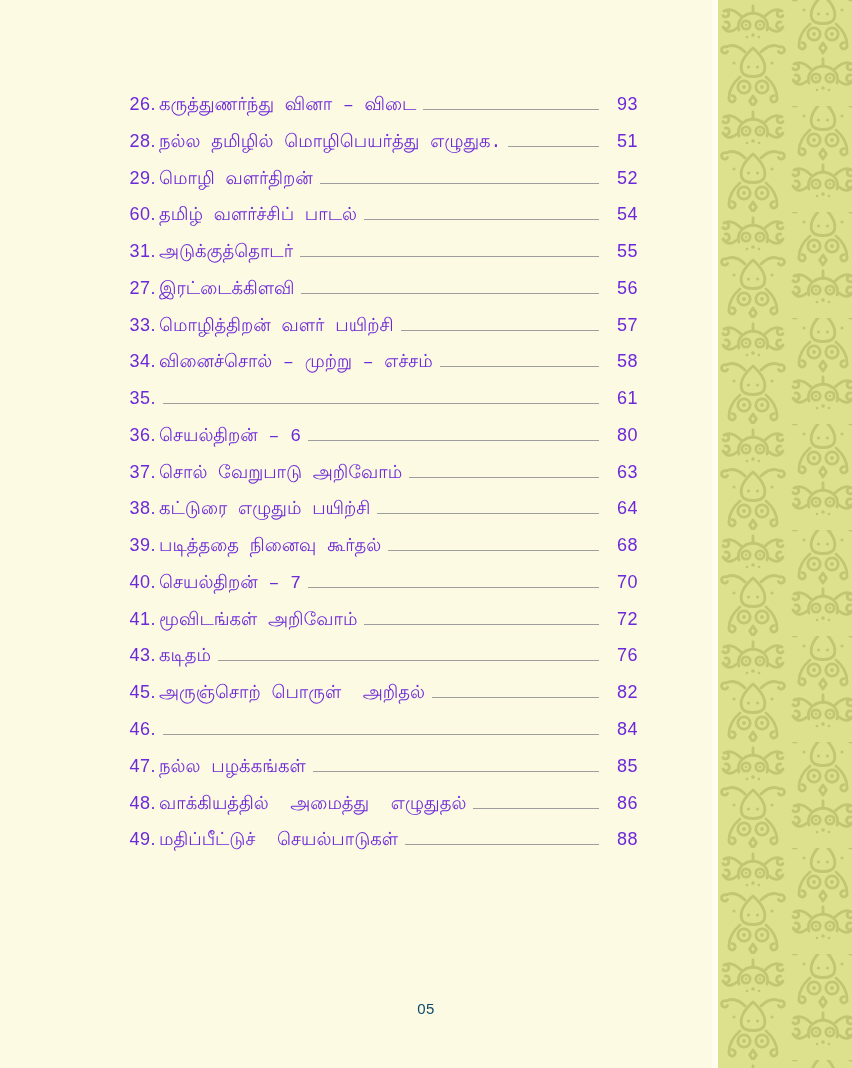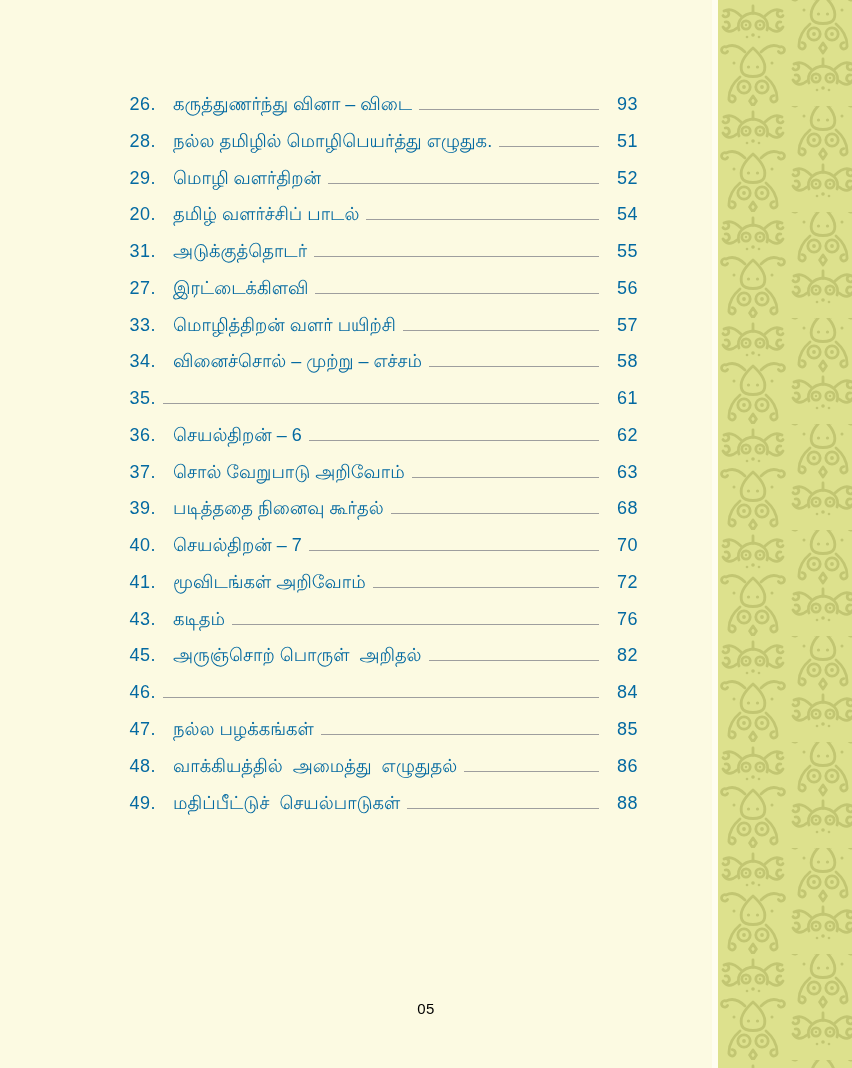--- a/index.html
+++ b/index.html
@@ -20,32 +20,33 @@
     position: absolute;
     left: 120px; top: 86px;
     width: 592px;
   }
   .row {
     display: flex;
     align-items: baseline;
     height: 36.78px;
     line-height: 36.78px;
     font-size: 18px;
-    color: #0369a1;
+    color: #6d28d9;
   }
   .num {
     flex: none;
     width: 36px;
     text-align: right;
     letter-spacing: 0.5px;
   }
   .title {
     flex: none;
-    margin-left: 17px;
+    margin-left: 3px;
     white-space: pre;
+    font-family: Liberation Mono, monospace;
   }
   .leader {
     flex: 1 1 auto;
     min-width: 8px;
     height: 1px;
     background: #9E9E9E;
     margin: 0 18px 0 7px;
     align-self: baseline;
   }
   .pg {
@@ -54,21 +55,21 @@
     white-space: pre;
     letter-spacing: 0.5px;
   }
   .folio {
     position: absolute;
     top: 1000px;
     left: 356px;
     width: 140px;
     text-align: center;
     font-size: 15px;
-    color: #000000;
+    color: #0c4a6e;
     letter-spacing: 0.5px;
   }
   .edge-band {
     position: absolute;
     left: 712px; top: 0;
     width: 6px; height: 1068px;
     background: #FEFDF0;
   }
   .strip {
     position: absolute;
@@ -95,21 +96,21 @@
         <span class="leader"></span>
         <span class="pg">51</span>
       </div>
       <div class="row">
         <span class="num">29.</span>
         <span class="title">மொழி வளர்திறன்</span>
         <span class="leader"></span>
         <span class="pg">52</span>
       </div>
       <div class="row">
-        <span class="num">20.</span>
+        <span class="num">60.</span>
         <span class="title">தமிழ் வளர்ச்சிப் பாடல்</span>
         <span class="leader"></span>
         <span class="pg">54</span>
       </div>
       <div class="row">
         <span class="num">31.</span>
         <span class="title">அடுக்குத்தொடர்</span>
         <span class="leader"></span>
         <span class="pg">55</span>
       </div>
@@ -133,27 +134,33 @@
       </div>
       <div class="row">
         <span class="num">35.</span>
         <span class="leader"></span>
         <span class="pg">61</span>
       </div>
       <div class="row">
         <span class="num">36.</span>
         <span class="title">செயல்திறன் – 6</span>
         <span class="leader"></span>
-        <span class="pg">62</span>
+        <span class="pg">80</span>
       </div>
       <div class="row">
         <span class="num">37.</span>
         <span class="title">சொல் வேறுபாடு அறிவோம்</span>
         <span class="leader"></span>
         <span class="pg">63</span>
+      </div>
+      <div class="row">
+        <span class="num">38.</span>
+        <span class="title">கட்டுரை எழுதும் பயிற்சி</span>
+        <span class="leader"></span>
+        <span class="pg">64</span>
       </div>
       <div class="row">
         <span class="num">39.</span>
         <span class="title">படித்ததை நினைவு கூர்தல்</span>
         <span class="leader"></span>
         <span class="pg">68</span>
       </div>
       <div class="row">
         <span class="num">40.</span>
         <span class="title">செயல்திறன் – 7</span>

